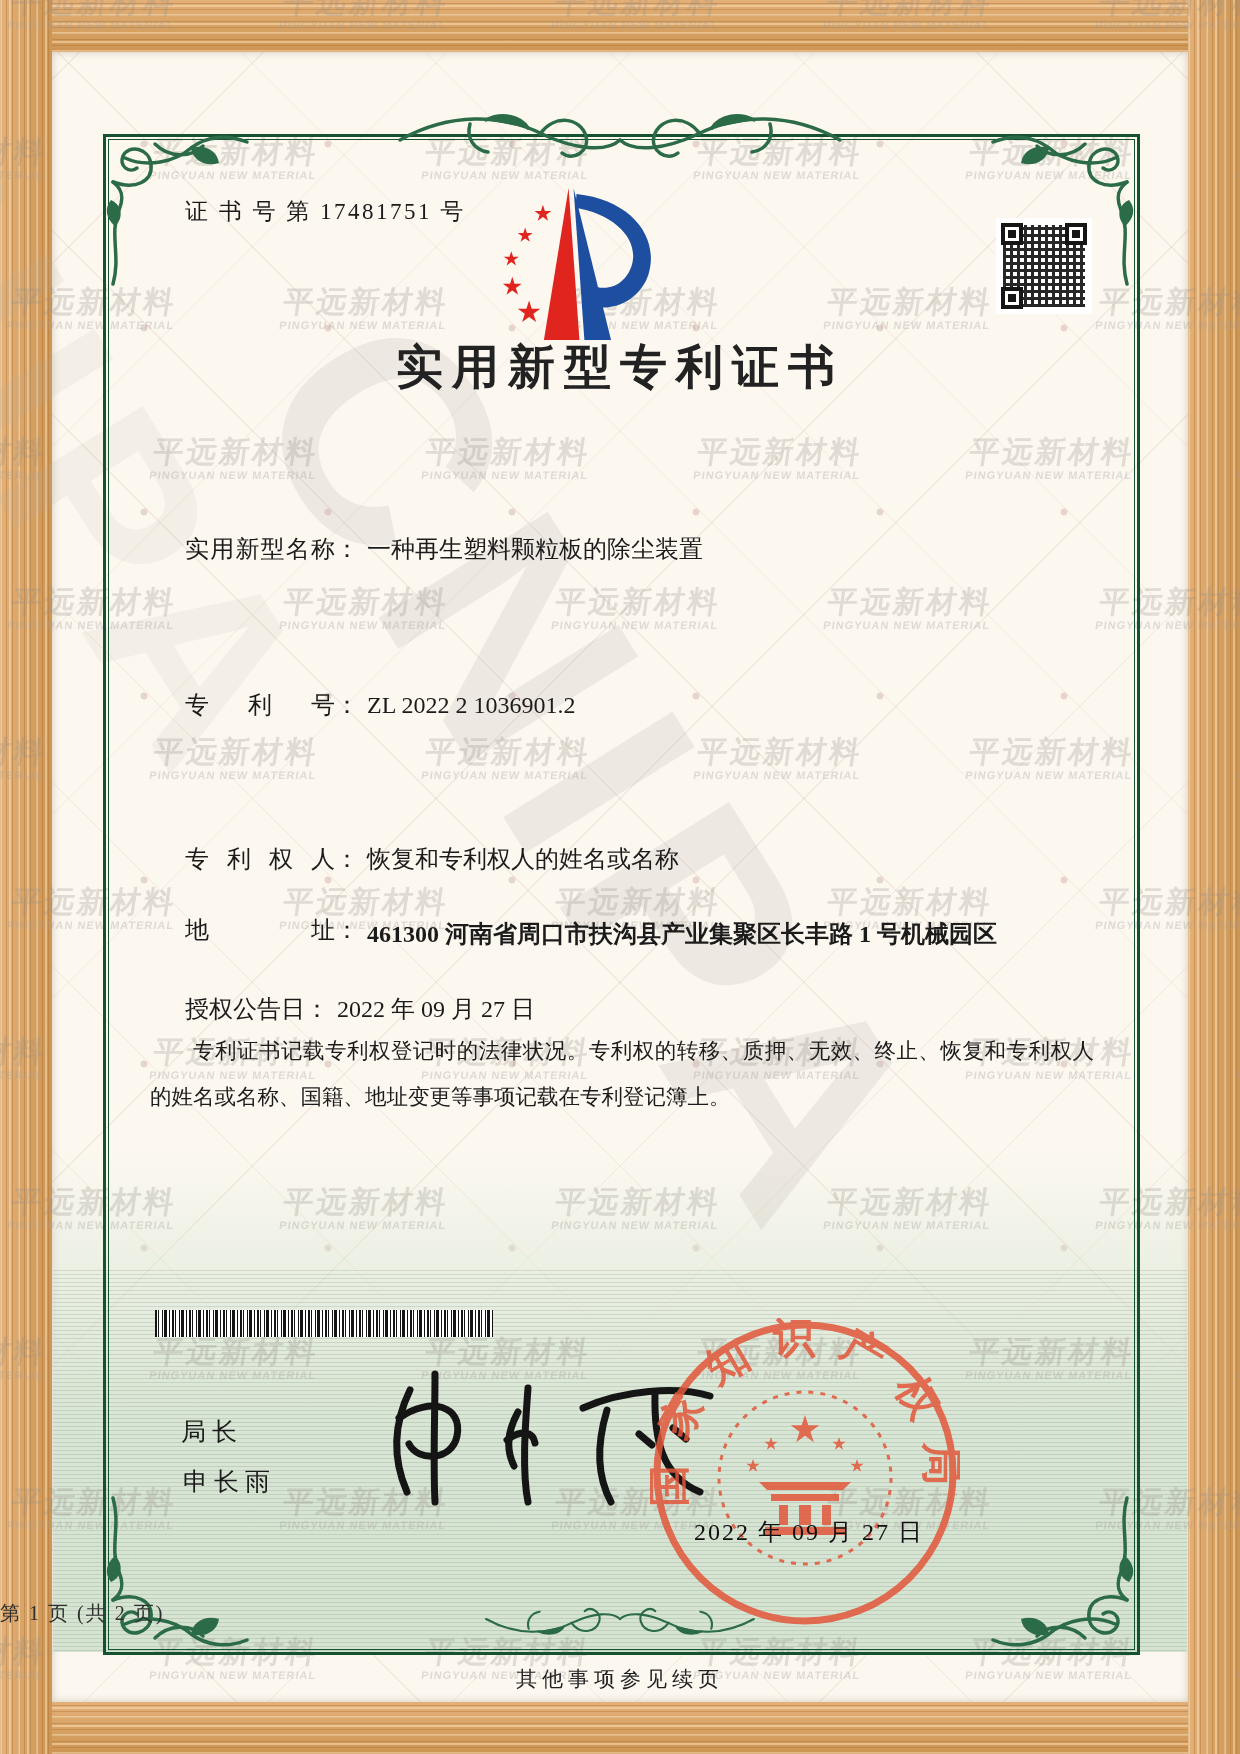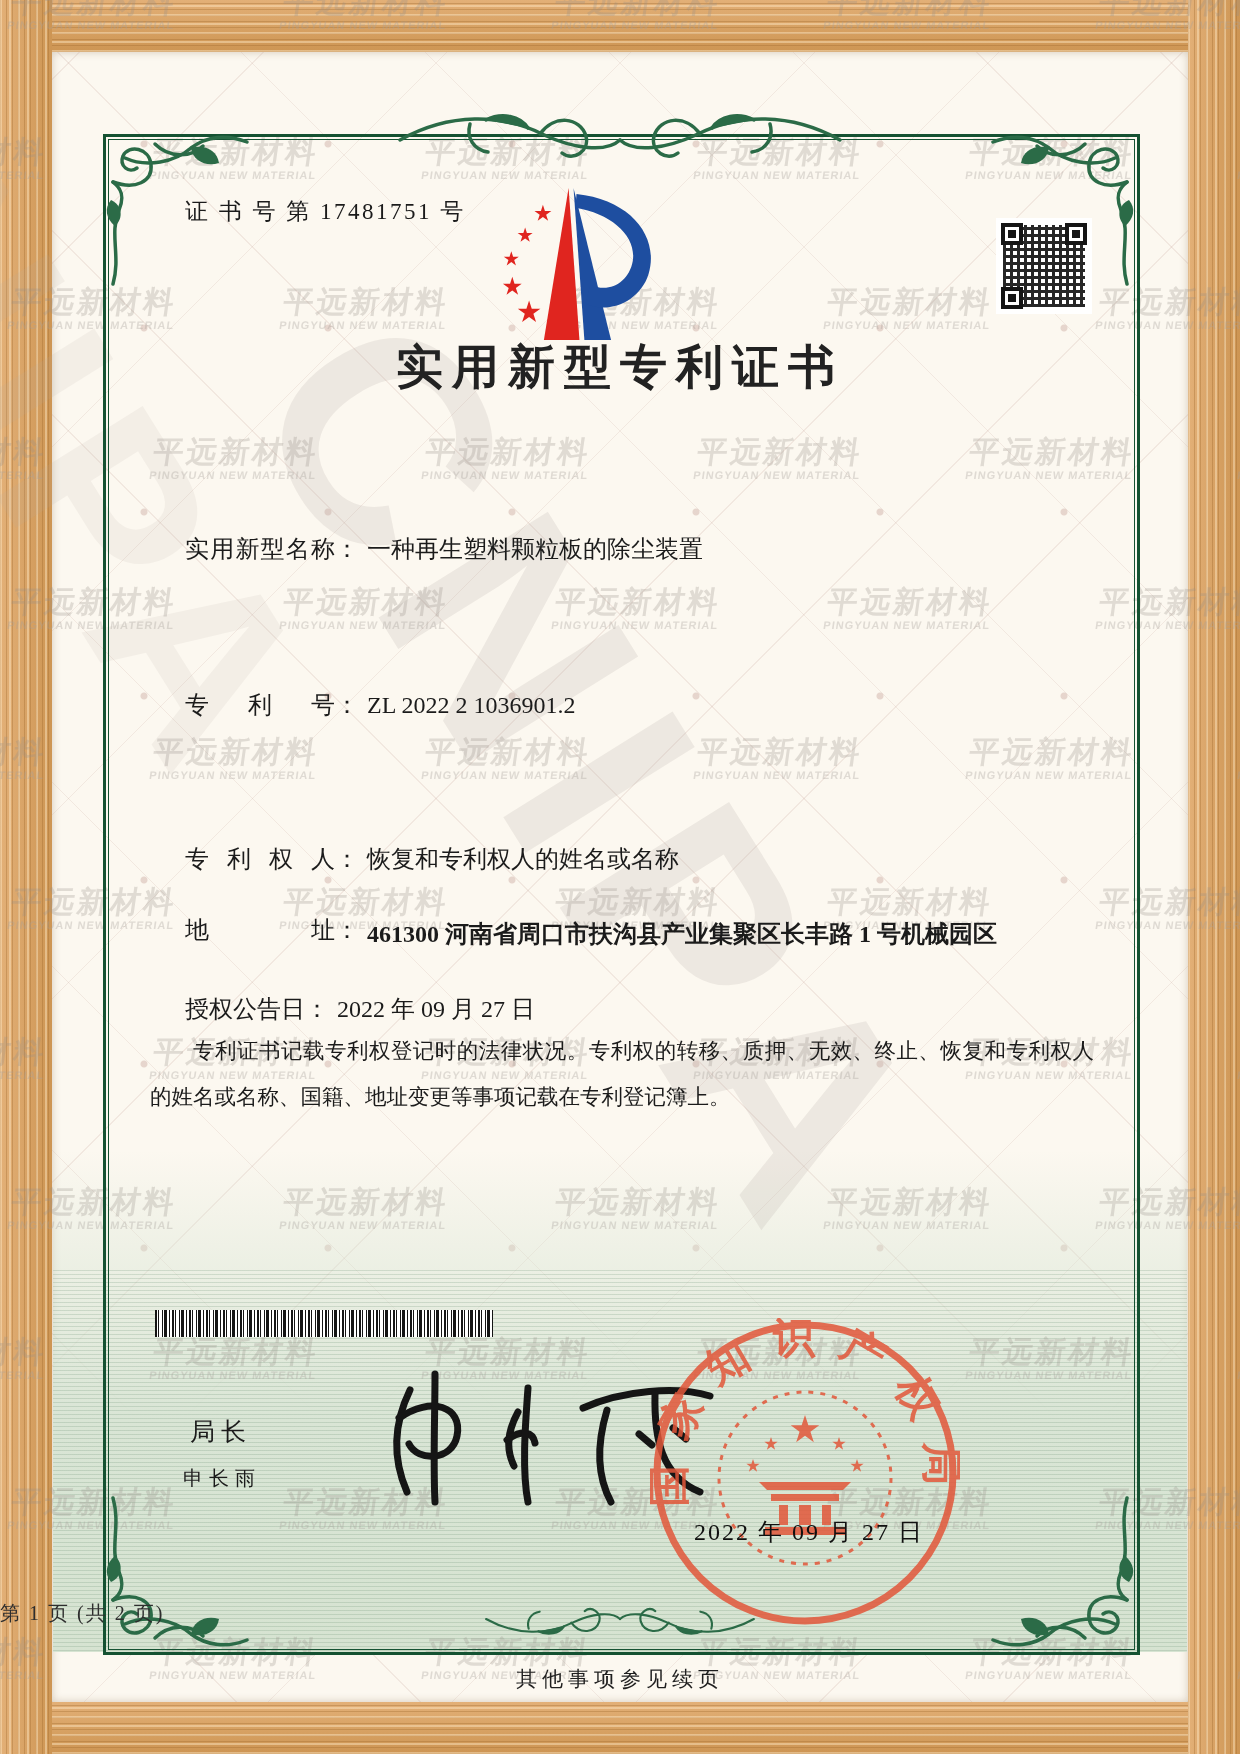--- a/index.html
+++ b/index.html
@@ -53,22 +53,22 @@
   .row{left:185px;width:910px;font-size:24px;}
   .lbl{display:inline-block;width:150px;text-align:justify;text-align-last:justify;vertical-align:top;}
   .val{margin-left:8px;}
   .val.wrap{display:inline-block;width:696px;line-height:1.7;vertical-align:top;font-weight:bold;}
   .grant2{position:absolute;left:427px;top:0;white-space:nowrap;}
   .bodytext{left:150px;top:1028px;width:944px;font-size:21.5px;line-height:2.14;text-align:justify;}
   .bodytext p{margin:0;text-indent:2em;}
   .barcode{left:155px;top:1310px;width:338px;height:27px;z-index:4;position:absolute;
      background:repeating-linear-gradient(90deg,#141414 0 2px,#fff 2px 3px,#141414 3px 4px,#fff 4px 7px,
        #141414 7px 8px,#fff 8px 9px,#141414 9px 12px,#fff 12px 14px,#141414 14px 15px,#fff 15px 17px);}
-  .signer-title{left:190px;top:1415px;font-size:25px;letter-spacing:6px;font-family:Liberation Serif, serif;}
-  .signer-name{left:183px;top:1465px;font-size:20px;letter-spacing:6px;font-family:Liberation Mono, monospace;}
+  .signer-title{left:181px;top:1415px;font-size:25px;letter-spacing:6px;font-family:Liberation Serif, serif;}
+  .signer-name{left:183px;top:1465px;font-size:25px;letter-spacing:6px;font-family:Liberation Mono, monospace;}
   .sig{left:355px;top:1360px;z-index:4;position:absolute;}
   .seal{left:650px;top:1318px;z-index:4;position:absolute;opacity:.85;}
   .seal-date{left:694px;top:1516px;font-size:24px;letter-spacing:2px;color:#101010;z-index:5;}
   .page-no{left:0;right:0;top:1600px;font-size:20px;color:#2e2e2e;letter-spacing:2px;}
   .note{left:0;right:0;top:1665px;text-align:center;font-size:21px;letter-spacing:5px;color:#1f1f1f;}
   
   .logo{left:478px;top:186px;position:absolute;z-index:4;}
   .qr{position:absolute;left:996px;top:218px;width:96px;height:96px;background:#fff;z-index:4;}
   .qr-mesh{position:absolute;inset:7px;opacity:.92;background-image:
      repeating-linear-gradient(0deg,#151515 0 3px,rgba(0,0,0,0) 3px 7px),

